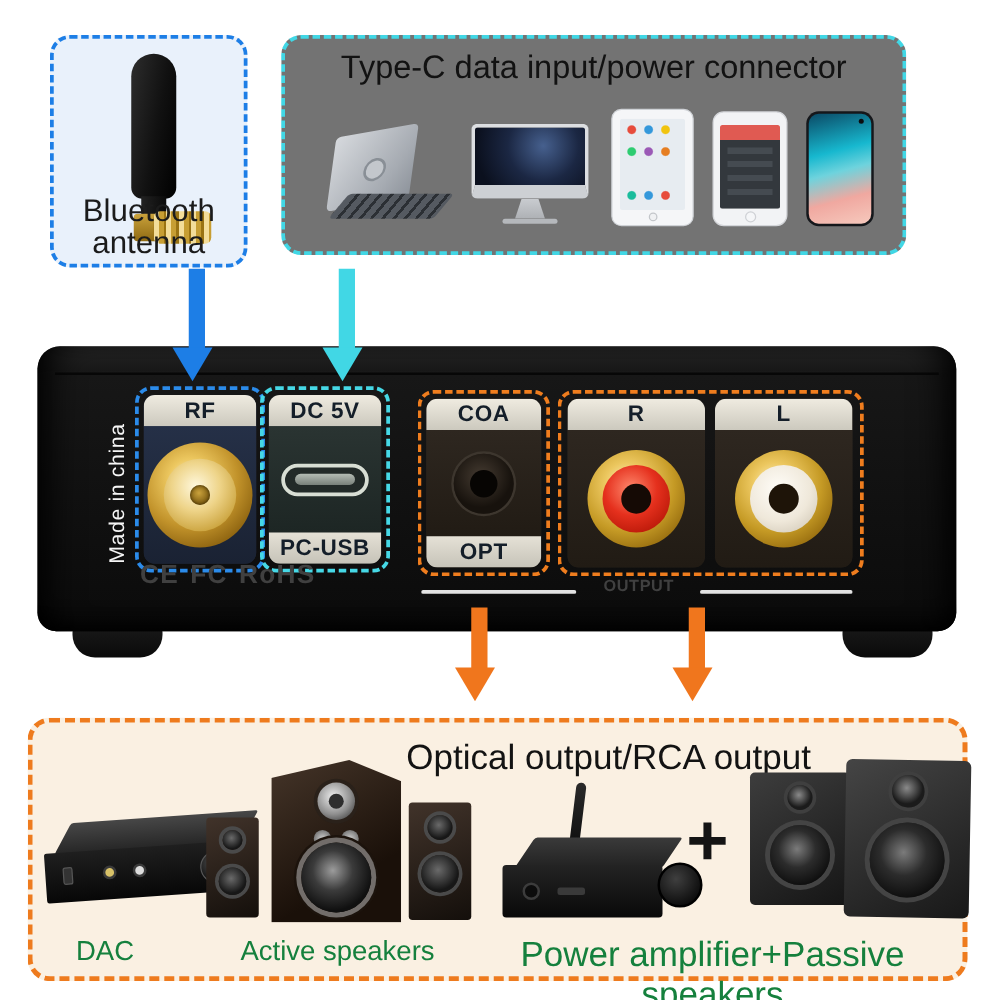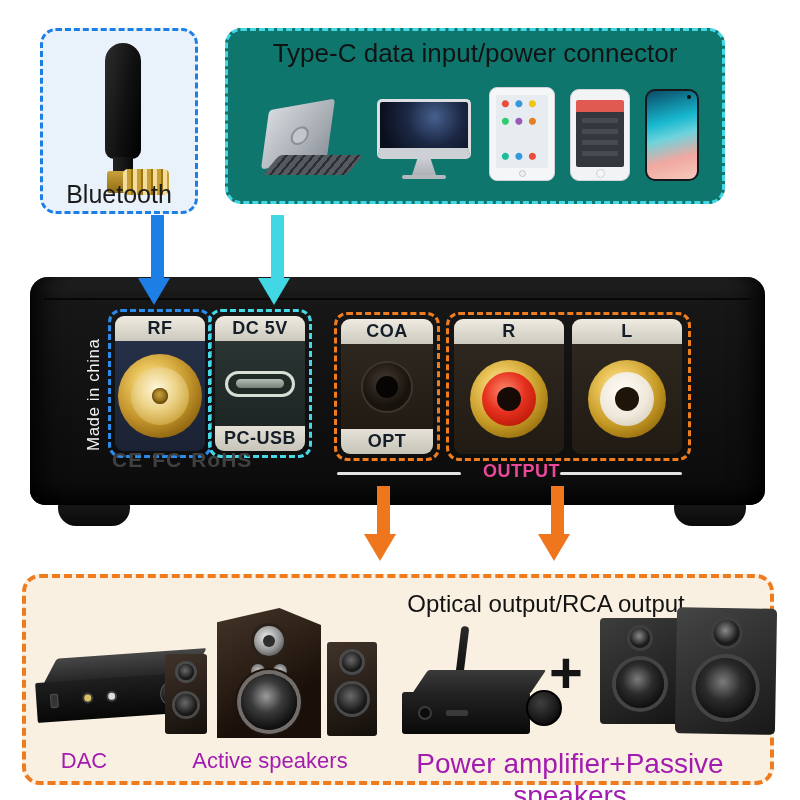--- a/index.html
+++ b/index.html
@@ -21,21 +21,21 @@
   .ant-elbow-v { position:absolute; left:64px; top:140px; width:22px; height:22px;
     background:linear-gradient(#caa23c,#8f6a12); border-radius:3px; }
   .ant-elbow-h { position:absolute; left:80px; top:138px; width:46px; height:26px;
     background:repeating-linear-gradient(90deg,#f3dd9a 0 4px,#c79e33 4px 8px,#9a7313 8px 10px);
     border-radius:5px; }
   .bt-label { position:absolute; left:0; right:0; bottom:4px; text-align:center;
     color:#1b1b1b; font-size:25px; line-height:25px; font-weight:500; }
   
   .tc-box {
     position:absolute; left:225px; top:28px; width:500px; height:176px;
-    border:3px dashed #41d7e5; border-radius:16px; background:#0f766e;
+    border:3px dashed #41d7e5; border-radius:16px; background:#737373;
   }
   .tc-title { position:absolute; top:7px; left:0; right:0; text-align:center;
     color:#121212; font-size:26px; font-weight:500; }
   .tc-caption { position:absolute; bottom:6px; left:0; right:0; text-align:center;
     color:#121212; font-size:25px; font-weight:500; }
   .dev-row { position:absolute; left:8px; right:8px; top:44px; height:106px;
     display:flex; align-items:flex-end; justify-content:space-evenly; }
   
   .art-laptop { position:relative; width:108px; height:80px; }
   .lap-lid { position:absolute; left:14px; top:4px; width:66px; height:58px;
@@ -116,22 +116,22 @@
     background:#040404; opacity:.8; }
   .made-in { position:absolute; left:84px; top:334px; height:122px;
     writing-mode:vertical-rl; transform:rotate(180deg);
     color:#f5f5f5; font-size:17px; font-weight:500; letter-spacing:.5px; text-align:center; }
   .certs { position:absolute; left:112px; top:448px; color:#404040;
     font-size:21px; font-weight:700; letter-spacing:1px; }
   .certs span { margin-right:9px; }
   .out-line { position:absolute; top:472px; height:3px; background:#e3e3e3; border-radius:2px; }
   .out-line.left { left:337px; width:124px; }
   .out-line.right { left:560px; width:122px; }
-  .out-text { position:absolute; left:462px; top:461px; width:98px; text-align:right;
-    color:#ec4899; font-size:18px; font-weight:700; letter-spacing:.5px; }
+  .out-text { position:absolute; left:462px; top:461px; width:98px; text-align:center;
+    color:#404040; font-size:13px; font-weight:700; letter-spacing:.5px; }
   
   .grp { position:absolute; border-radius:13px; }
   .grp.rf  { left:108px; top:309px; width:104px; height:149px; border:3px dashed #2b8bea; }
   .grp.usb { left:208px; top:309px; width:104px; height:149px; border:3px dashed #46d8e6; }
   .grp.coa { left:334px; top:312px; width:106px; height:149px; border:3px dashed #ef7d1e; }
   .grp.rl  { left:446px; top:312px; width:245px; height:149px; border:3px dashed #ef7d1e; }
   .plate { position:absolute; inset:4px; border-radius:9px; overflow:hidden; }
   .p-head { position:absolute; top:0; left:0; right:0; height:25px;
     display:flex; align-items:center; justify-content:center;
     background:linear-gradient(#efebe0,#ccc9be); color:#141e29;
@@ -169,23 +169,23 @@
     background:radial-gradient(circle at 40% 35%, #fdf2c4 0%, #ecc75f 25%, #c59a25 55%, #93690d 82%, #6e4d08 100%); }
   .rca::before { content:""; position:absolute; inset:12px; border-radius:50%; }
   .rca.red::before { background:radial-gradient(circle at 42% 36%, #ff8a6e, #e5301d 45%, #b11405 88%); }
   .rca.white::before { background:radial-gradient(circle at 42% 36%, #fffdf8, #efe8da 55%, #cfc6b4 92%); }
   .rca::after { content:""; position:absolute; inset:27px; border-radius:50%; }
   .rca.red::after { background:#150a05; }
   .rca.white::after { background:#1e1408; }
   
   .bottom-box { position:absolute; left:22px; top:574px; width:752px; height:211px;
     border:4px dashed #ee7b1e; border-radius:18px; background:#faf0e2; }
-  .bb-title { position:absolute; left:320px; top:12px; width:400px; text-align:center;
-    color:#131313; font-size:24px; font-weight:500; }
-  .bb-label { position:absolute; top:170px; text-align:center; color:#a21caf;
+  .bb-title { position:absolute; left:299px; top:12px; width:400px; text-align:left;
+    color:#131313; font-size:28px; font-weight:500; }
+  .bb-label { position:absolute; top:170px; text-align:center; color:#15803d;
     font-size:22px; font-weight:500; }
   .bb-label.dac { left:8px; width:100px; }
   .bb-label.act { left:139px; width:210px; }
   .bb-label.amp { left:349px; width:390px; font-size:28px; }
   .plus { position:absolute; left:512px; top:66px; width:56px; text-align:center;
     color:#141414; font-size:58px; font-weight:700; line-height:58px; }
   
   .art-dac { position:absolute; left:8px; top:72px; width:178px; height:86px; transform:rotate(-4deg); }
   .dac-top { position:absolute; left:18px; top:4px; width:150px; height:24px;
     background:linear-gradient(#474747,#262626); transform:skewX(-32deg); border-radius:2px; }
@@ -260,20 +260,21 @@
 
 <div class="stage">
 
   <div class="bt-box">
     <div class="ant-body"></div>
     <div class="ant-neck"></div>
     <div class="ant-elbow-v"></div>
     <div class="ant-elbow-h"></div>
     <div class="bt-label">
       <div>Bluetooth</div>
+      <div>antenna</div>
     </div>
   </div>
 
   <div class="tc-box">
     <div class="tc-title">Type-C data input/power connector</div>
     <div class="dev-row">
       <div class="art-laptop">
         <div class="lap-lid"></div>
         <div class="lap-base"></div>
       </div>

